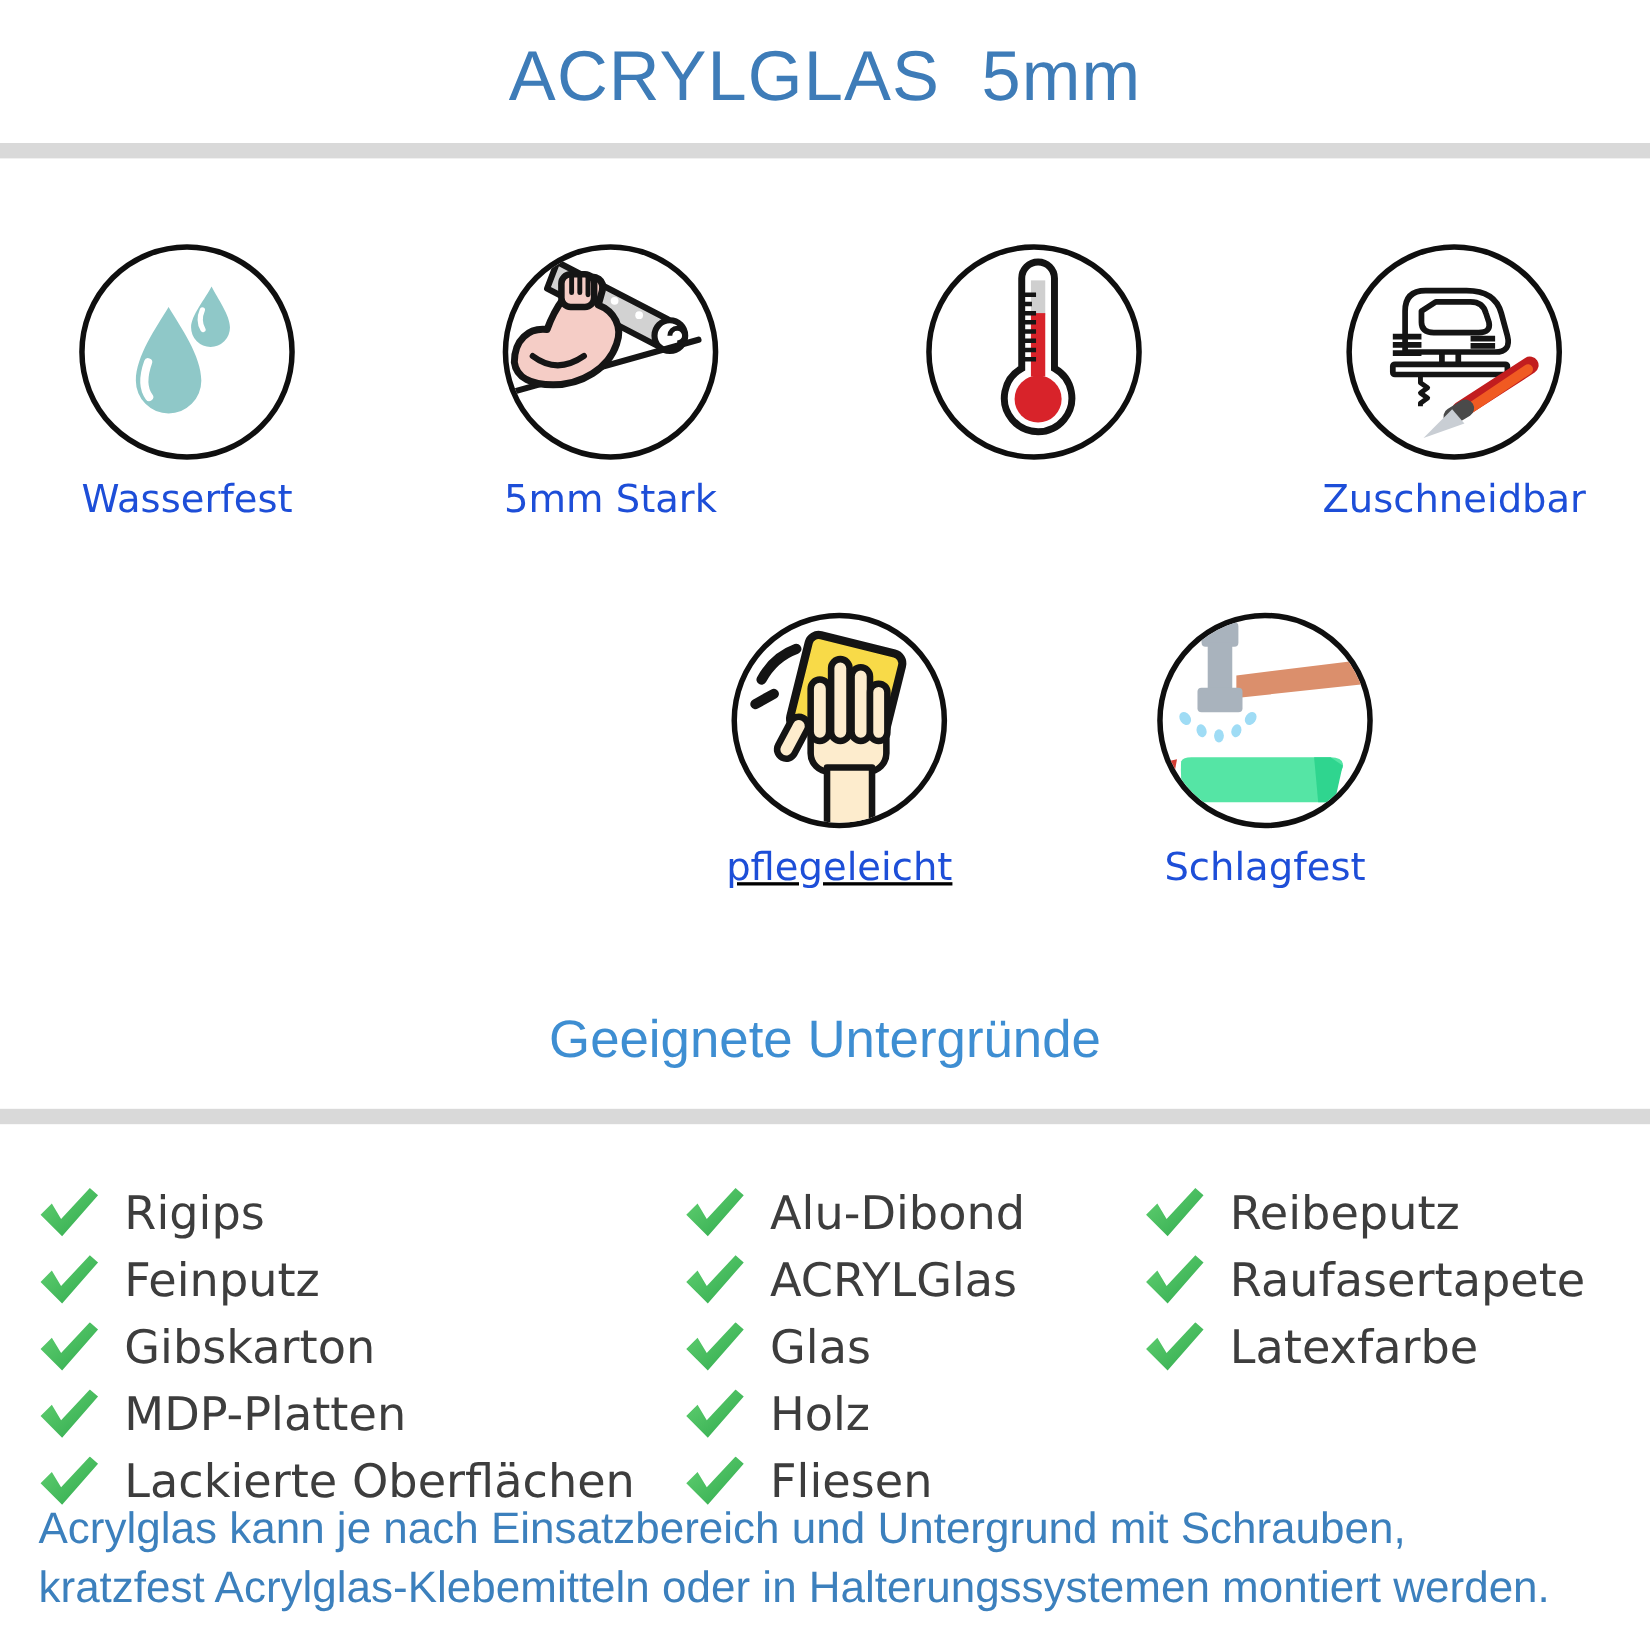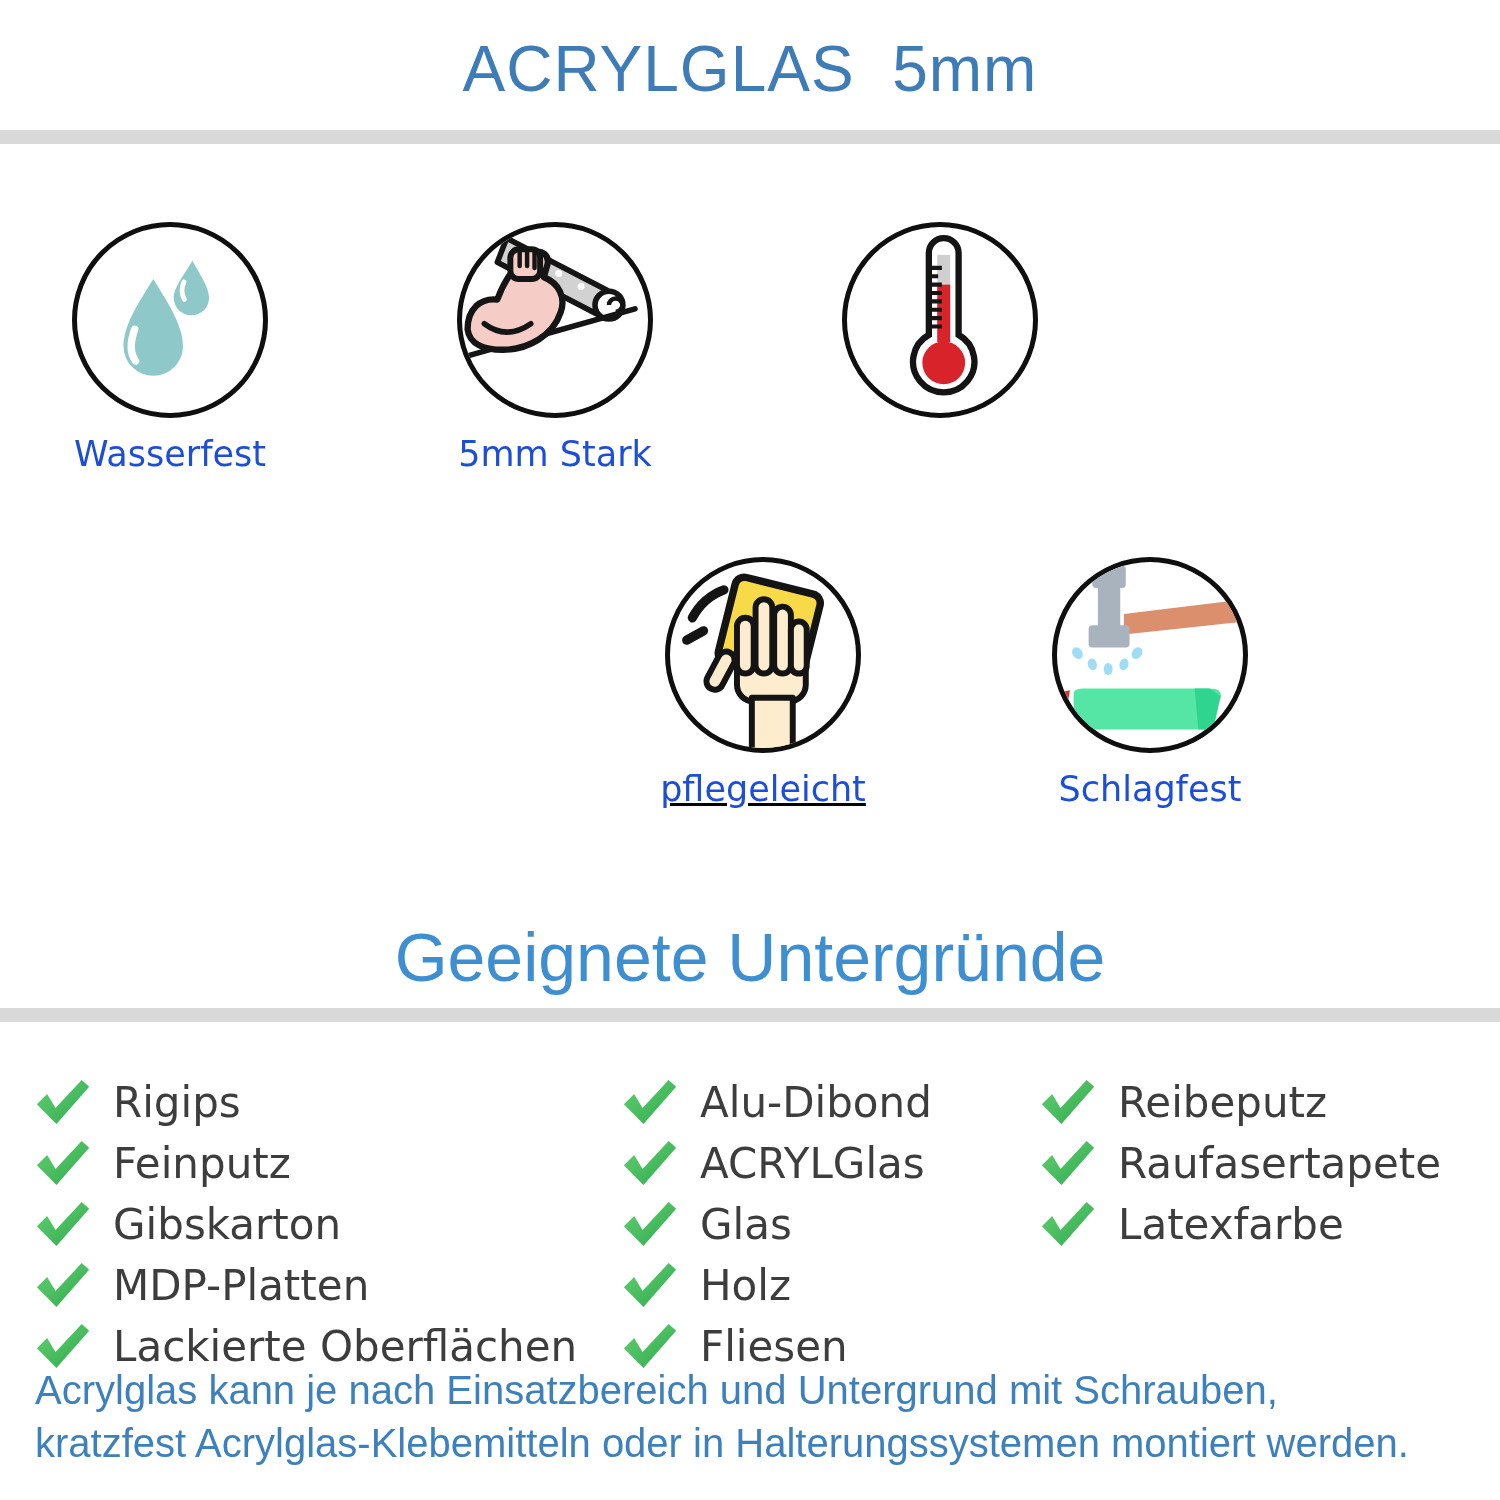--- a/index.html
+++ b/index.html
@@ -12,21 +12,21 @@
   .tile{position:absolute;width:240px;text-align:center;}
   .circle{width:186px;height:186px;border:5px solid #0f0f0f;border-radius:50%;
           margin:0 auto;background:#fff;overflow:hidden;}
   .circle svg{width:100%;height:100%;display:block;}
   .tile .label{margin-top:16px;font-family:"DejaVu Sans",sans-serif;font-size:35px;
                color:#1d4ed8;white-space:nowrap;}
   .row1{top:222px;} .row2{top:557px;}
   .t1{left:50px;} .t2{left:435px;} .t3{left:820px;} .t4{left:1202px;}
   .t5{left:268px;} .t6{left:643px;text-decoration:underline;} .t7{left:1030px;}
   .subtitle{position:absolute;top:918px;left:0;width:100%;text-align:center;
-            font-size:68px;color:var(--subtitle_blue,#3e8ed2);}
+            font-size:48px;color:var(--subtitle_blue,#3e8ed2);}
   .col{position:absolute;top:1072px;}
   .col1{left:35px;} .col2{left:622px;} .col3{left:1040px;}
   .check-item{display:flex;align-items:center;height:61px;}
   .check-item svg{width:56px;height:45px;margin-right:22px;flex:none;}
   .check-item span{font-family:"DejaVu Sans",sans-serif;font-size:42px;color:#3d3d3d;white-space:nowrap;}
   .footer{position:absolute;left:35px;top:1364px;font-size:40px;line-height:53px;
           color:var(--footer_blue,#3c80bd);white-space:nowrap;}
 </style>
 </head>
 <body>
@@ -81,20 +81,40 @@
       <svg viewBox="0 0 100 100">
         <path d="M60 58 V14 a8 8 0 0 0 -16 0 V58 a16.5 16.5 0 1 0 16 0 Z" fill="#fff" stroke="#141414" stroke-width="3.4"></path>
         <rect x="48.5" y="15" width="7" height="17" fill="#cfcfcf"></rect>
         <rect x="48.5" y="31" width="7" height="31" fill="#d8232a"></rect>
         <circle cx="52" cy="73" r="11.5" fill="#d8232a"></circle>
         <path d="M45 22 h6 M45 26.5 h4 M45 31 h6 M45 35.5 h6 M45 40 h6 M45 44.5 h6 M45 49 h6 M45 53.5 h6" stroke="#141414" stroke-width="2.2"></path>
       </svg>
     </div>
   </div>
 
+  <div class="tile row1 t4">
+    <div class="circle">
+      <svg viewBox="0 0 100 100">
+        <g fill="none" stroke="#141414" stroke-width="2.8" stroke-linejoin="round">
+          <path d="M26 50 V30 Q26 20 36 20 H56 Q70 20 73 31 L76 42 Q78 50 70 50 H26 Z"></path>
+          <path d="M34 30 L41 25.5 H58 Q64 25.5 65.5 31 L67 35.5 Q68 40.5 62 40.5 H40 Q34 40.5 34 35.5 Z"></path>
+          <path d="M20 42.5 H34 M20 46.5 H34 M20 50.5 H34"></path>
+          <path d="M58 43.5 H70 M58 47 H70"></path>
+          <path d="M44 50 V56 M52 50 V56"></path>
+          <rect x="20" y="56" width="56" height="5" rx="1"></rect>
+          <path d="M33.5 61 v4 l3.5 2.5 -3.5 2.5 3.5 2.5 -3.5 2.5 v1.5" stroke-width="2.4"></path>
+        </g>
+        <path d="M53 78.5 L87 56.5" stroke="#c21d1f" stroke-width="8.5" stroke-linecap="round"></path>
+        <path d="M54 80 L86 58.5" stroke="#f05a22" stroke-width="5" stroke-linecap="round"></path>
+        <path d="M49 81.5 L55.5 77.5" stroke="#4a4a4a" stroke-width="8.5" stroke-linecap="round"></path>
+        <polygon points="49,78 55,85 35,92" fill="#c9ced4"></polygon>
+      </svg>
+    </div>
+    <div class="label">Zuschneidbar</div>
+  </div>
 
 
   <div class="tile row2 t6">
     <div class="circle">
       <svg viewBox="0 0 100 100">
         <path d="M12 30 Q18 19 29 15" stroke="#141414" stroke-width="5" fill="none" stroke-linecap="round"></path>
         <path d="M9 42 L18 37" stroke="#141414" stroke-width="5" stroke-linecap="round"></path>
         <rect x="30" y="12" width="47" height="47" rx="5" transform="rotate(14 53 35)" fill="#f8da48" stroke="#141414" stroke-width="4"></rect>
         <g fill="#fdeccd" stroke="#141414" stroke-width="3.2" stroke-linejoin="round">
           <rect x="36" y="48" width="37" height="27" rx="9"></rect>

